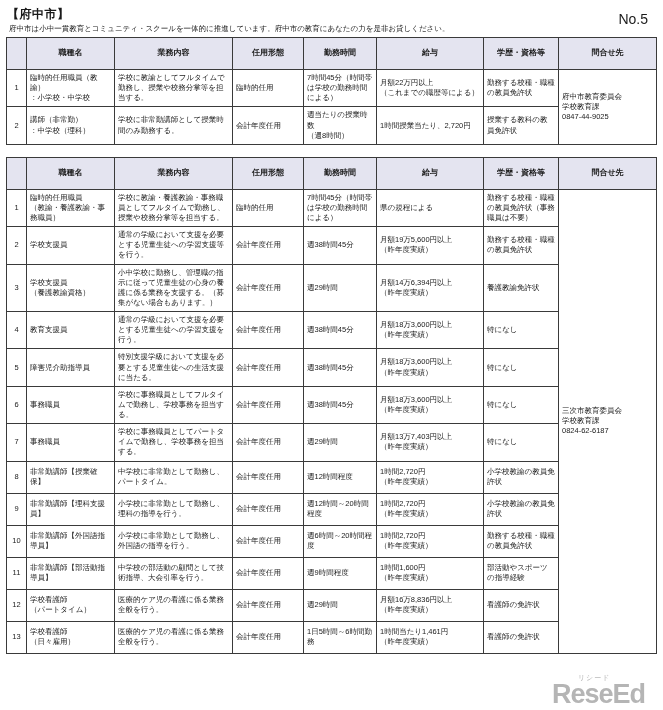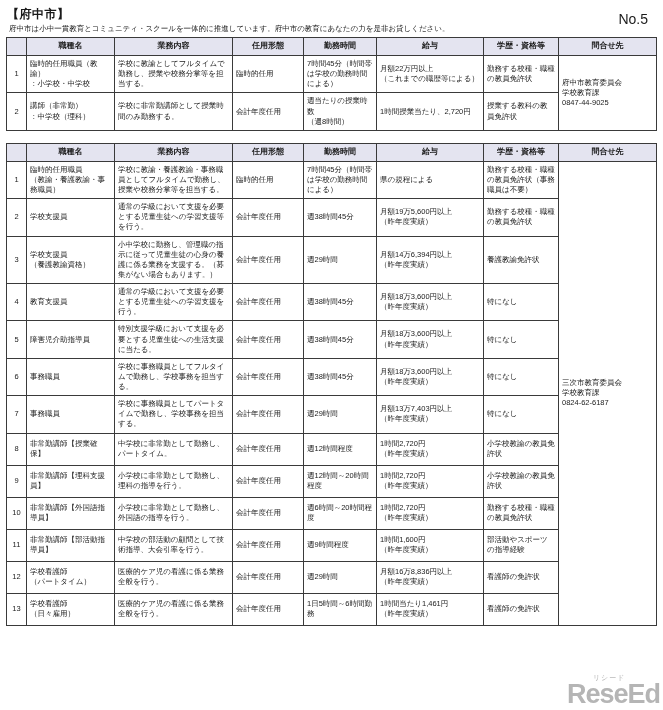--- a/index.html
+++ b/index.html
@@ -44,31 +44,31 @@
     padding: 3px 3px;
     vertical-align: middle;
     text-align: left;
     white-space: pre-line;
     word-break: break-all;
   }
   table.jobs thead th {
     background: #e4e4f0;
     font-weight: bold;
     text-align: center;
-    height: 18px;
+    height: 32px;
     font-size: 8px;
     white-space: normal;
   }
   table.jobs td.c0 { text-align: center; padding: 1px; }
   table.t-fuchu tbody td { height: 36px; }
   table.t-miyoshi tbody td { height: 32px; }
   td.contact { vertical-align: middle; }
   .logo {
     position: absolute;
-    right: 3px;
+    right: 18px;
     bottom: 2px;
     color: #b5b5b5;
     line-height: 1;
   }
   .logo .ruby {
     display: block;
     font-size: 7px;
     margin-left: 26px;
     letter-spacing: 1px;
   }

